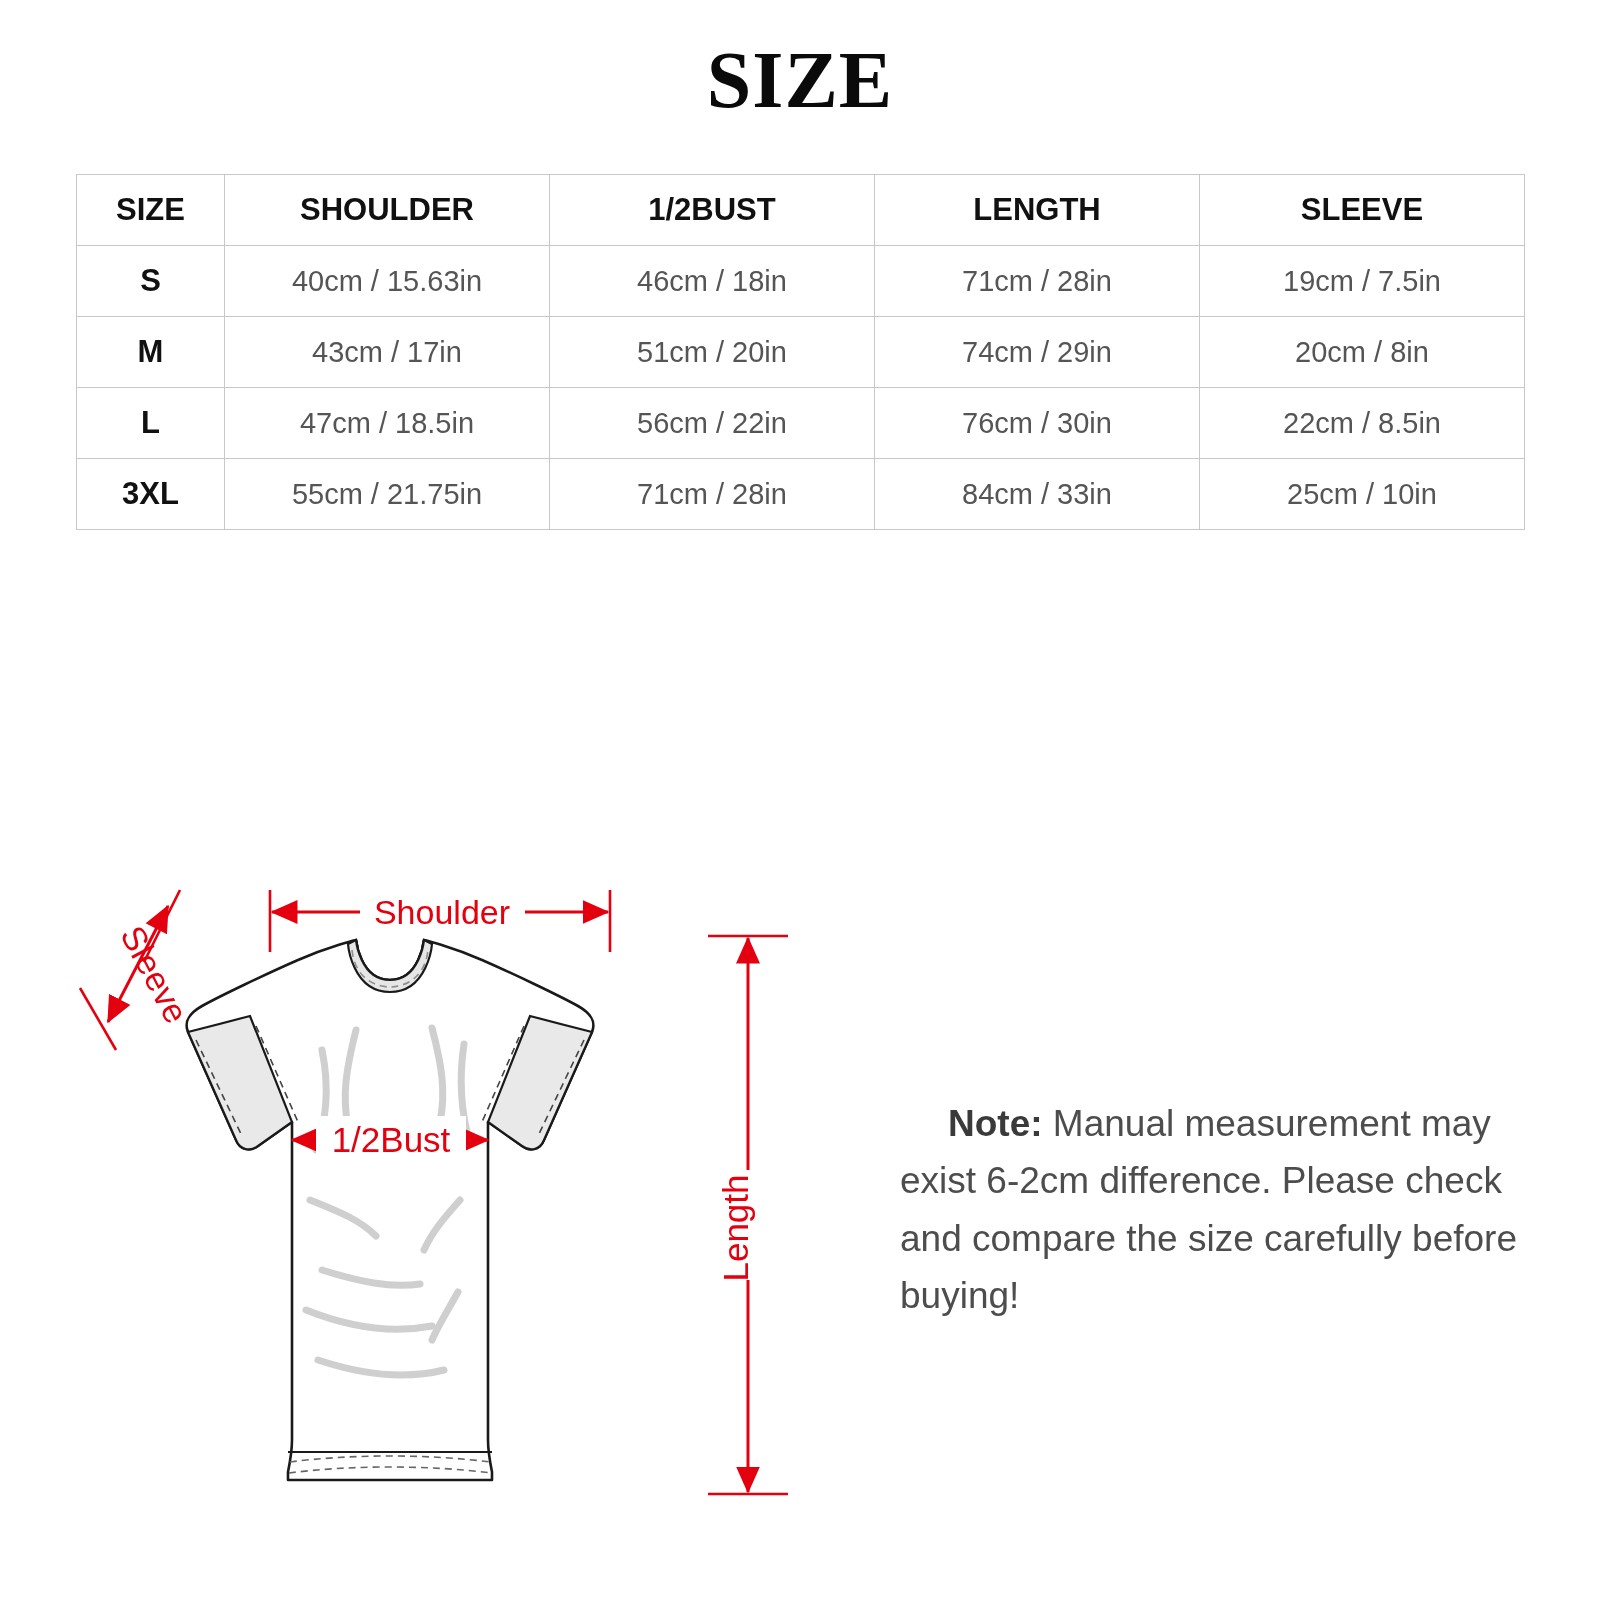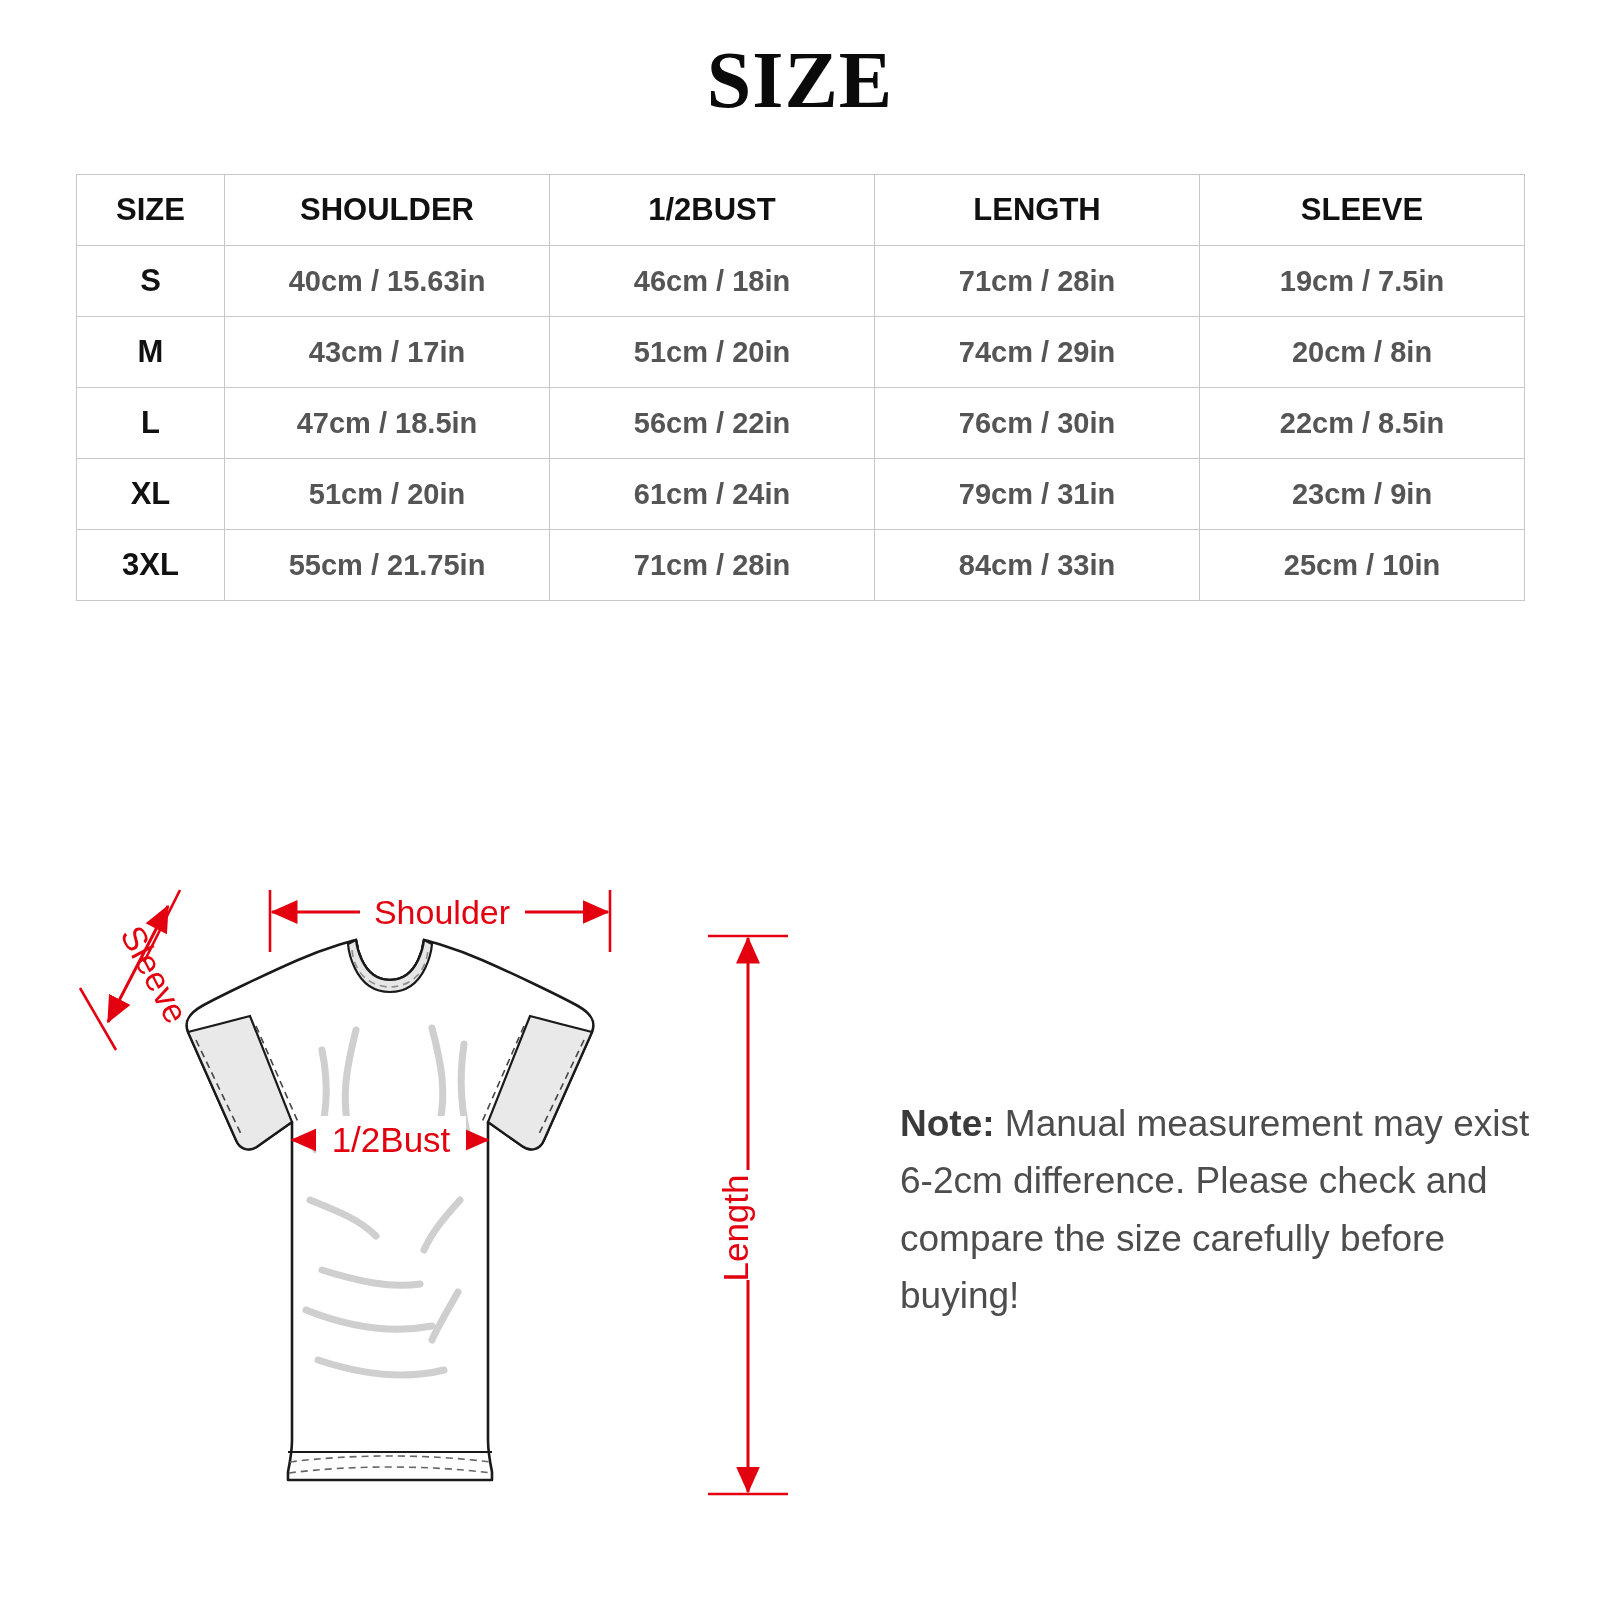--- a/index.html
+++ b/index.html
@@ -53,21 +53,21 @@
     color: #111;
   }
   table.size-table td.sizecell {
     font-size: 31px;
     font-weight: bold;
     color: #111;
   }
   table.size-table td.val {
     font-size: 29px;
     color: #555555;
-    font-weight: bold;
+    font-weight: normal;
   }
   col.c0 { width: 148px; }
   col.c1 { width: 325px; }
   col.c2 { width: 325px; }
   col.c3 { width: 325px; }
   col.c4 { width: 325px; }
 
   
   #diagram {
     position: absolute;
@@ -84,20 +84,21 @@
     left: 900px;
     top: 1095px;
     width: 640px;
     font-size: 37px;
     line-height: 1.55;
     color: #4d4d4d;
   }
   #note .note-label {
     font-weight: bold;
     color: #3a3a3a;
+    margin-left: 48px;
   }
 </style>
 </head>
 <body>
 
 <h1 id="title">SIZE</h1>
 
 <div id="size-table-wrap">
   <table class="size-table">
     <colgroup>
@@ -130,27 +131,20 @@
         <td class="val">51cm / 20in</td>
         <td class="val">74cm / 29in</td>
         <td class="val">20cm / 8in</td>
       </tr>
       <tr>
         <td class="sizecell">L</td>
         <td class="val">47cm / 18.5in</td>
         <td class="val">56cm / 22in</td>
         <td class="val">76cm / 30in</td>
         <td class="val">22cm / 8.5in</td>
-      </tr>
-      <tr>
-        <td class="sizecell">XL</td>
-        <td class="val">51cm / 20in</td>
-        <td class="val">61cm / 24in</td>
-        <td class="val">79cm / 31in</td>
-        <td class="val">23cm / 9in</td>
       </tr>
       <tr>
         <td class="sizecell">3XL</td>
         <td class="val">55cm / 21.75in</td>
         <td class="val">71cm / 28in</td>
         <td class="val">84cm / 33in</td>
         <td class="val">25cm / 10in</td>
       </tr>
     </tbody>
   </table>

